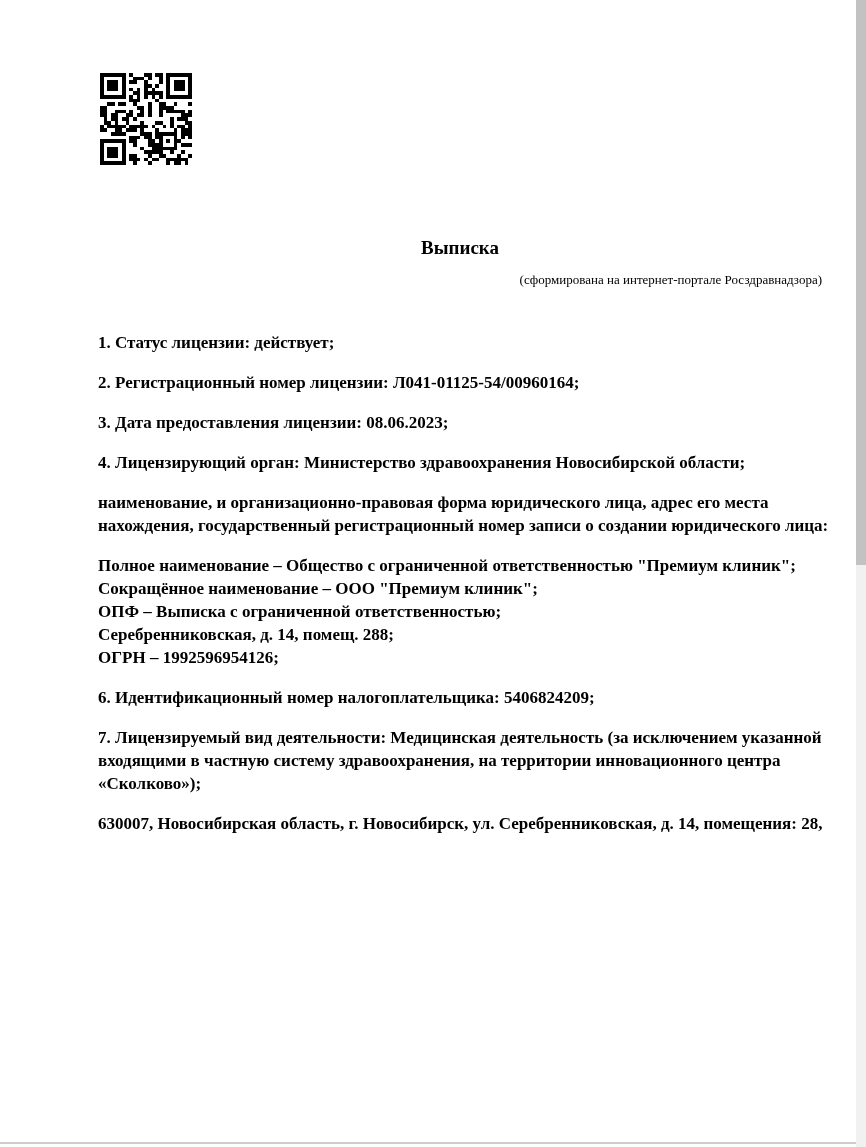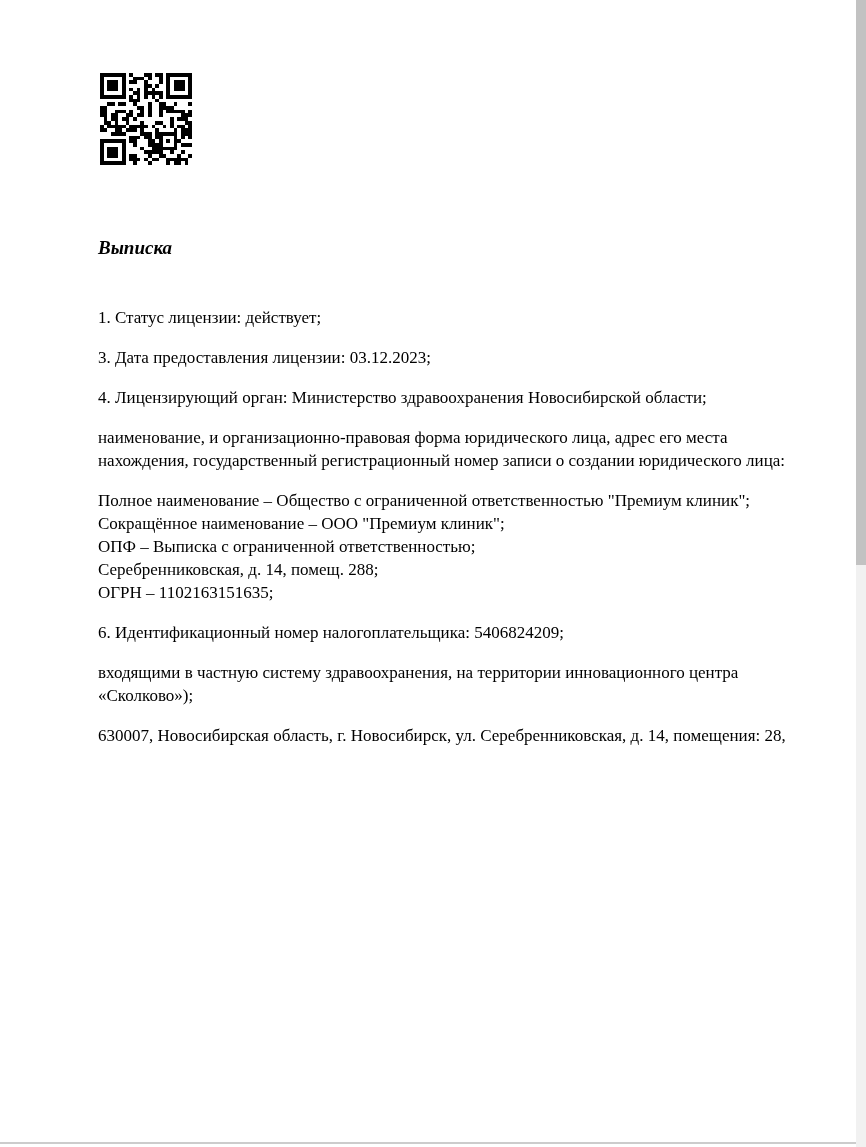--- a/index.html
+++ b/index.html
@@ -29,37 +29,37 @@
   
   .main {
     position: absolute;
     left: 0;
     top: 0;
     width: 866px;
     box-sizing: border-box;
     padding: 233px 44px 0 98px;
   }
   .title {
+    text-align: center;
     font-weight: bold;
     font-size: 19px;
     line-height: 29px;
-    font-style: italic;
   }
   .note {
     margin-top: 10px;
     text-align: right;
     font-size: 13px;
     line-height: 15px;
   }
   .body-text {
     margin-top: 44px;
     font-size: 17px;
     line-height: 23px;
   }
-  .para { margin: 0 0 17px 0; }
+  .para { margin: 0 0 17px 0; font-weight: bold; }
   .para:last-child { margin-bottom: 8px; }
   .line { white-space: nowrap; }
 
   
   .bottom-edge {
     position: absolute;
     left: 0;
     right: 10px;
     bottom: 3px;
     height: 2px;
@@ -410,46 +410,51 @@
           <rect x="23" y="24" width="1" height="1"></rect>
         </g>
       </svg>
   </div>
 
   <div class="main">
     <div class="title">
       <div>Выписка</div>
     </div>
 
+    <div class="note">(сформирована на интернет-портале Росздравнадзора)</div>
 
     <div class="body-text">
         <div class="para">
           <div class="line">1. Статус лицензии: действует;</div>
         </div>
         <div class="para">
-          <div class="line">3. Дата предоставления лицензии: 03.12.2023;</div>
+          <div class="line">2. Регистрационный номер лицензии: Л041-01125-54/00960164;</div>
+        </div>
+        <div class="para">
+          <div class="line">3. Дата предоставления лицензии: 08.06.2023;</div>
         </div>
         <div class="para">
           <div class="line">4. Лицензирующий орган: Министерство здравоохранения Новосибирской области;</div>
         </div>
         <div class="para">
           <div class="line">наименование, и организационно-правовая форма юридического лица, адрес его места</div>
           <div class="line">нахождения, государственный регистрационный номер записи о создании юридического лица:</div>
         </div>
         <div class="para">
           <div class="line">Полное наименование – Общество с ограниченной ответственностью "Премиум клиник";</div>
           <div class="line">Сокращённое наименование – ООО "Премиум клиник";</div>
           <div class="line">ОПФ – Выписка с ограниченной ответственностью;</div>
           <div class="line">Серебренниковская, д. 14, помещ. 288;</div>
-          <div class="line">ОГРН – 1102163151635;</div>
+          <div class="line">ОГРН – 1992596954126;</div>
         </div>
         <div class="para">
           <div class="line">6. Идентификационный номер налогоплательщика: 5406824209;</div>
         </div>
         <div class="para">
+          <div class="line">7. Лицензируемый вид деятельности: Медицинская деятельность (за исключением указанной</div>
           <div class="line">входящими в частную систему здравоохранения, на территории инновационного центра</div>
           <div class="line">«Сколково»);</div>
         </div>
         <div class="para">
           <div class="line">630007, Новосибирская область, г. Новосибирск, ул. Серебренниковская, д. 14, помещения: 28,</div>
         </div>
       </div>
   </div>
 
   <div class="bottom-edge"></div>

